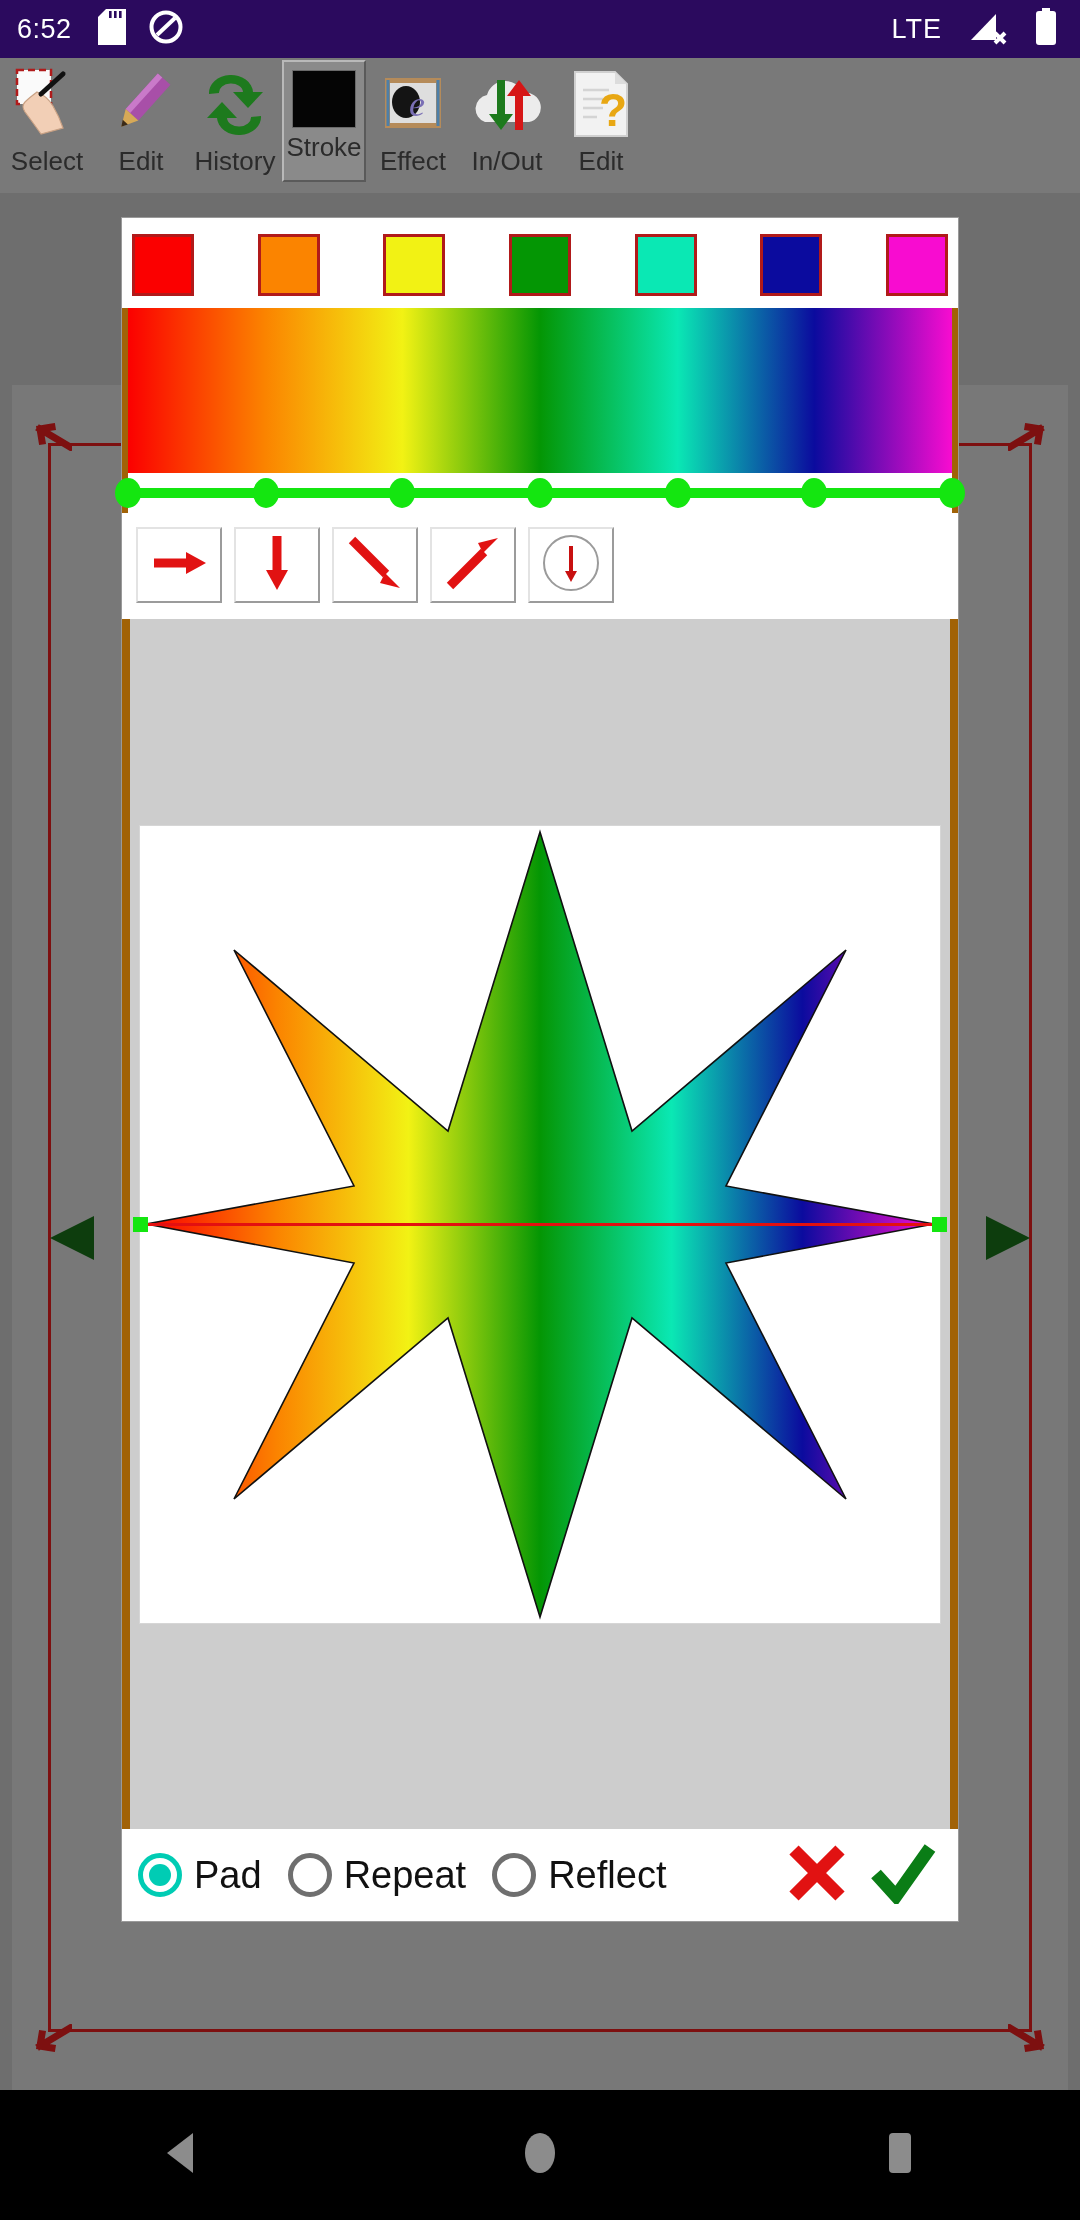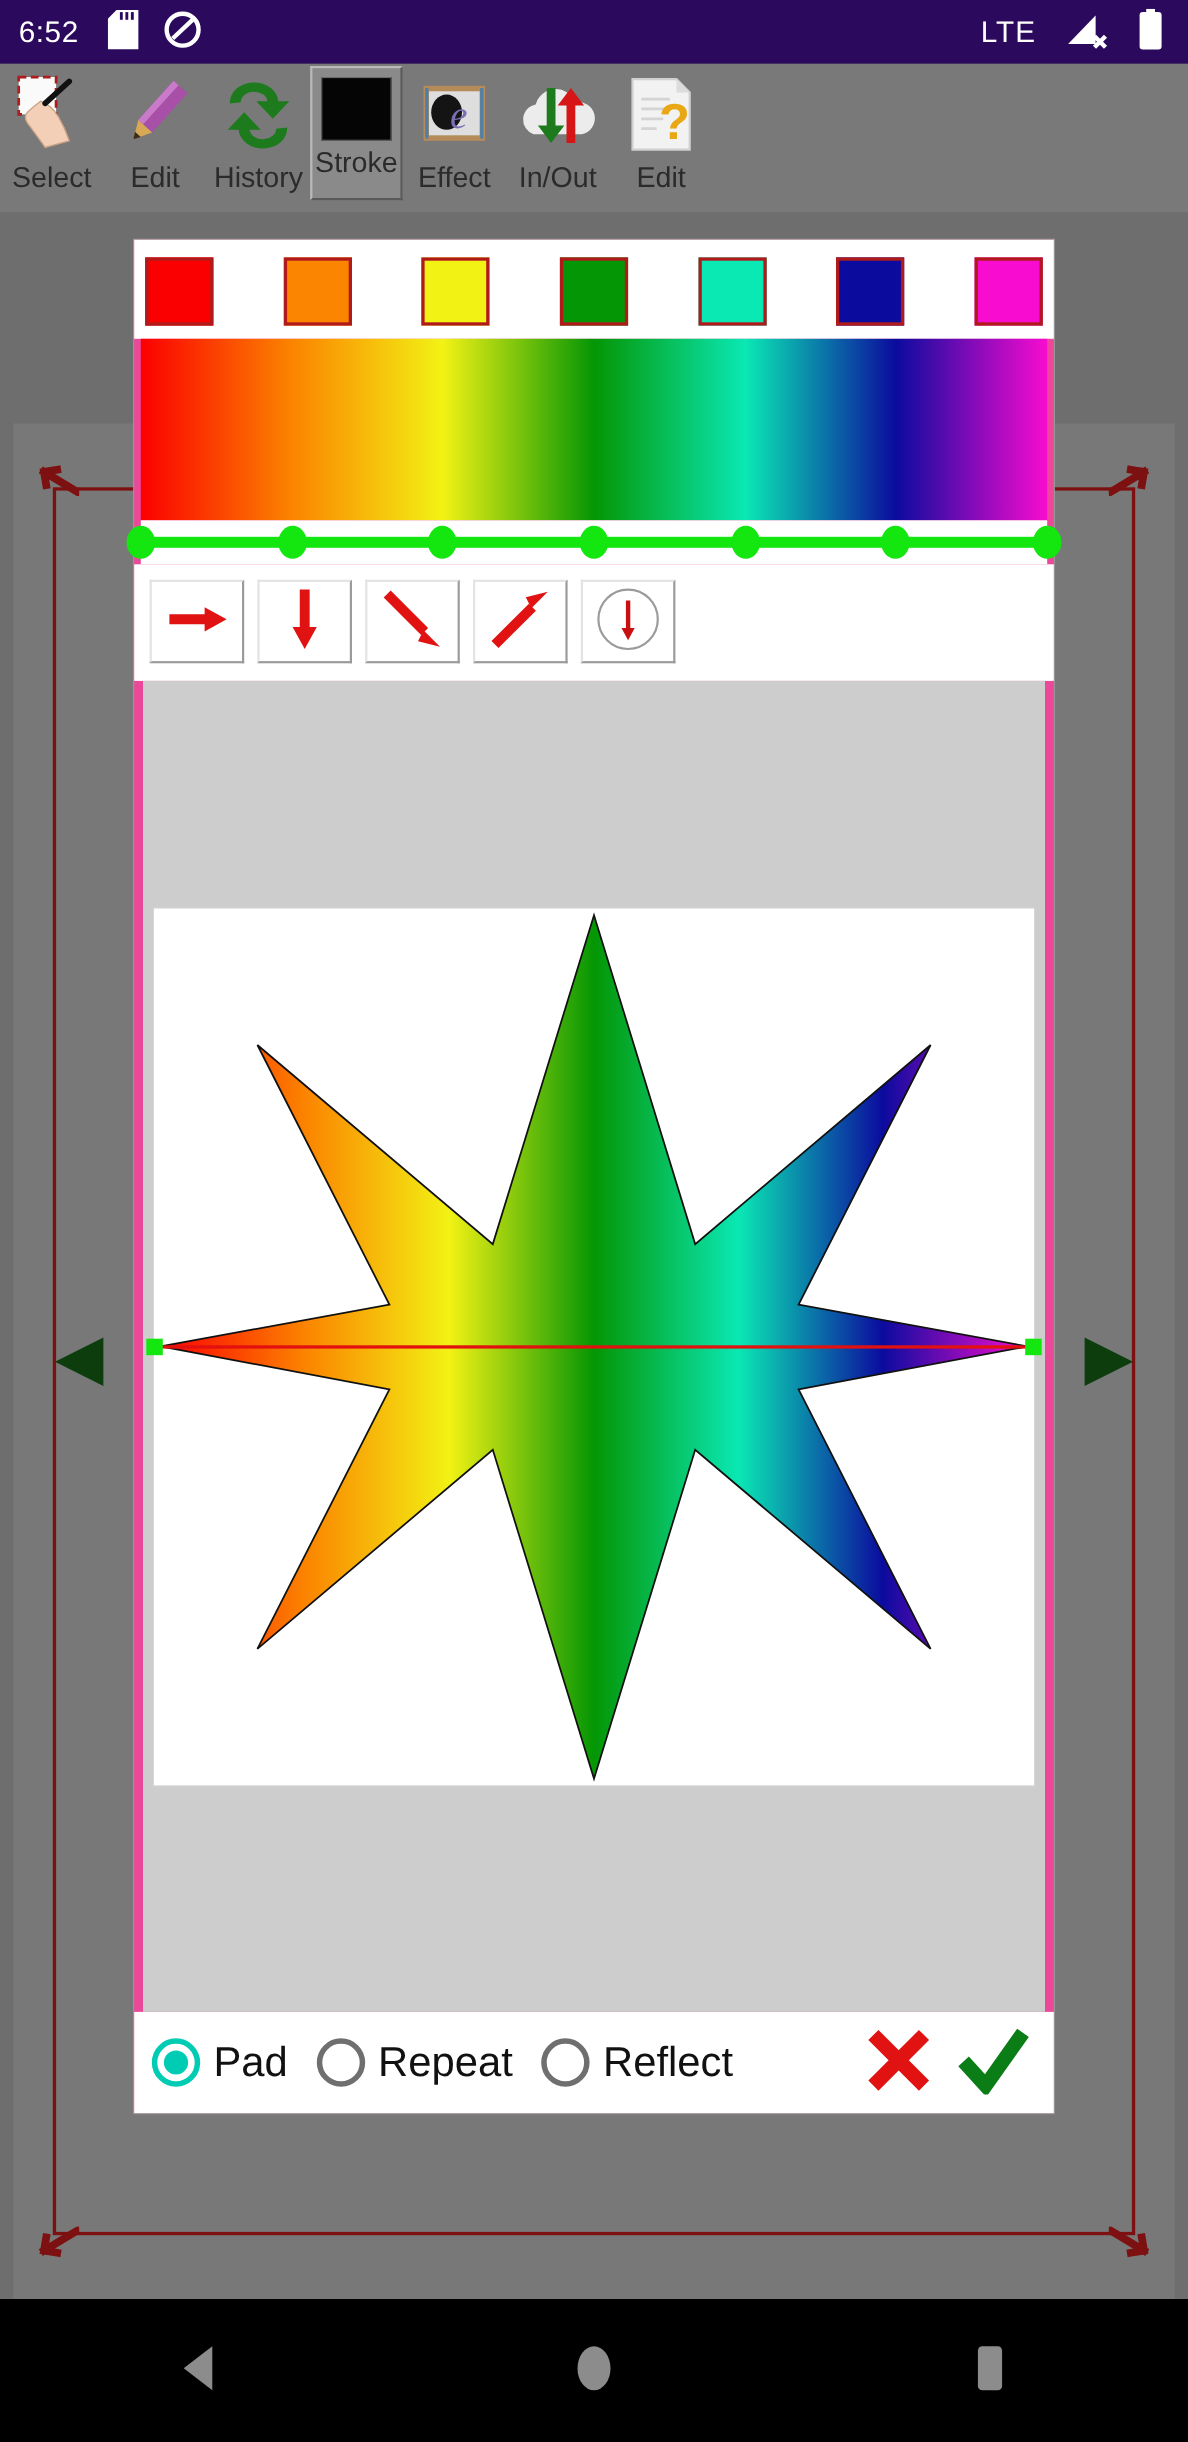--- a/index.html
+++ b/index.html
@@ -46,21 +46,21 @@
   }
   .selrect{
     position:absolute;border:3px solid #7d1010;
   }
   .corner{position:absolute;width:44px;height:30px;}
   .sidetri{position:absolute;width:0;height:0;}
 
   
   #dialog{
     position:absolute;left:122px;top:218px;width:836px;width:836px;
-    background:#ec4899;
+    background:#a16207;
     box-shadow:0 0 0 1px #9a9a9a;
   }
   .swatch-row{
     display:flex;align-items:center;justify-content:space-between;
     background:#ffffff;padding:14px 10px 10px 10px;box-sizing:border-box;height:90px;
   }
   .swatch{width:62px;height:62px;border:3px solid #b11a1a;box-sizing:border-box;}
   #gradientbar{height:165px;margin:0 6px;}
   #stopstrip{
     position:relative;height:40px;margin:0 6px;background:#fff;

